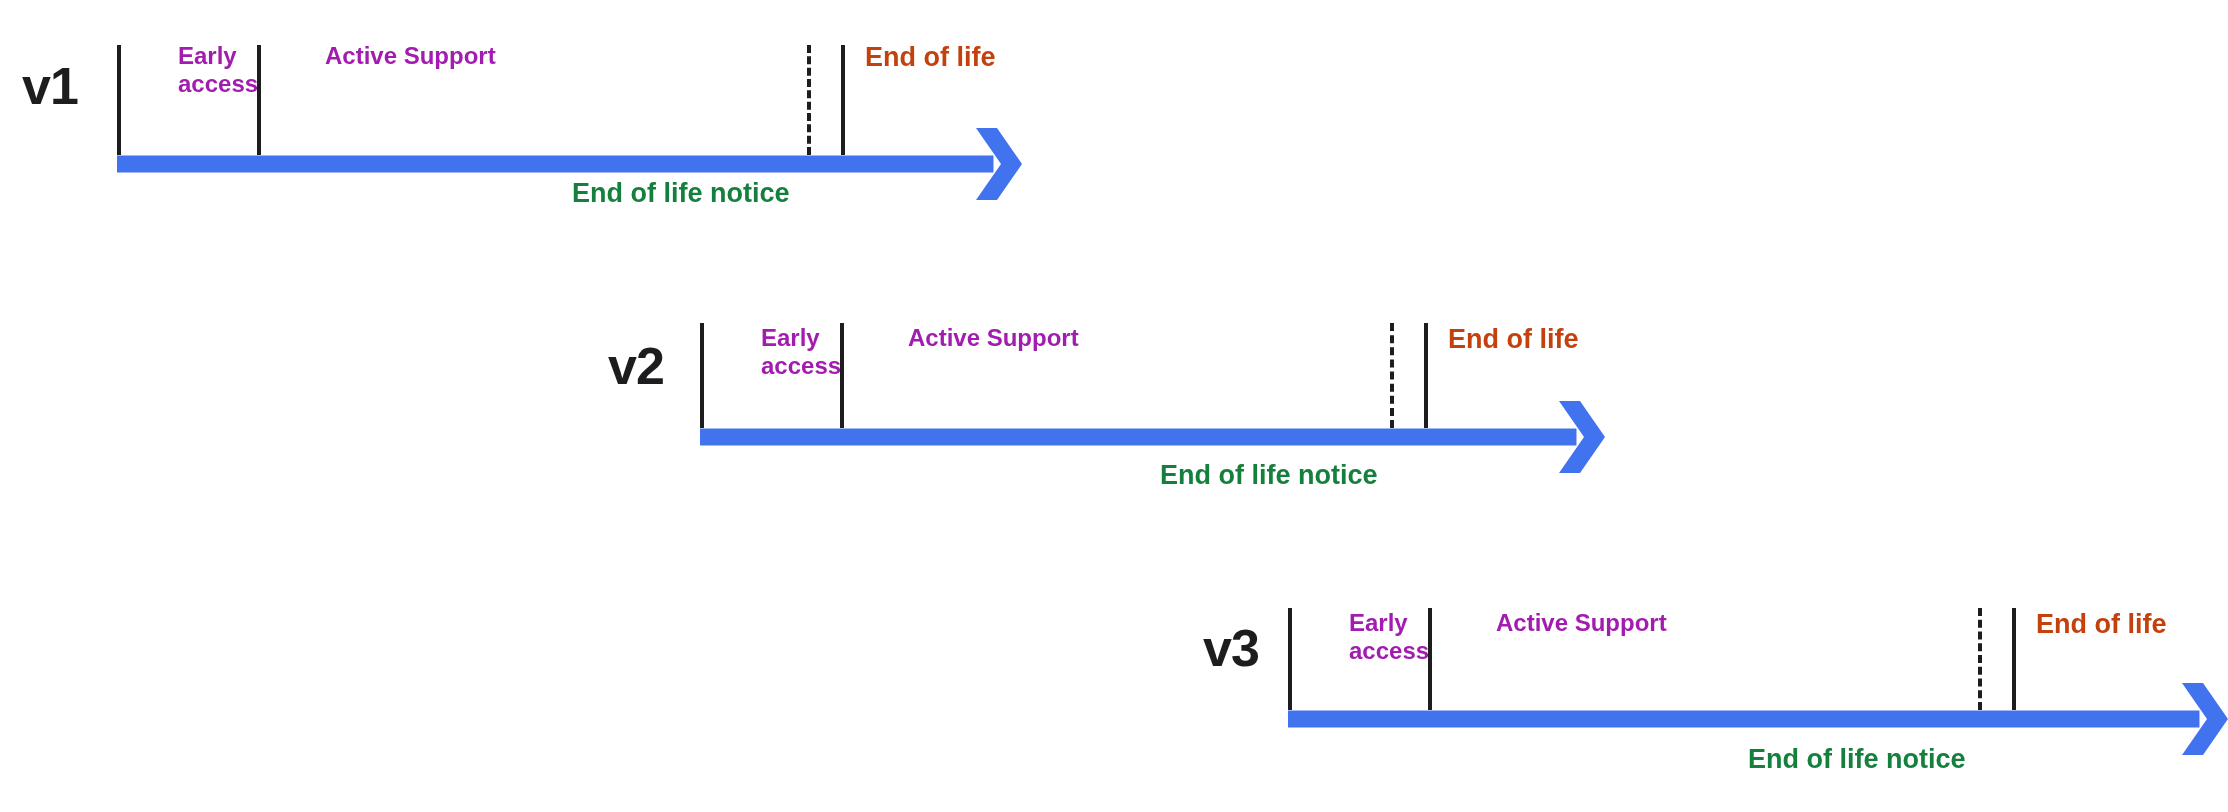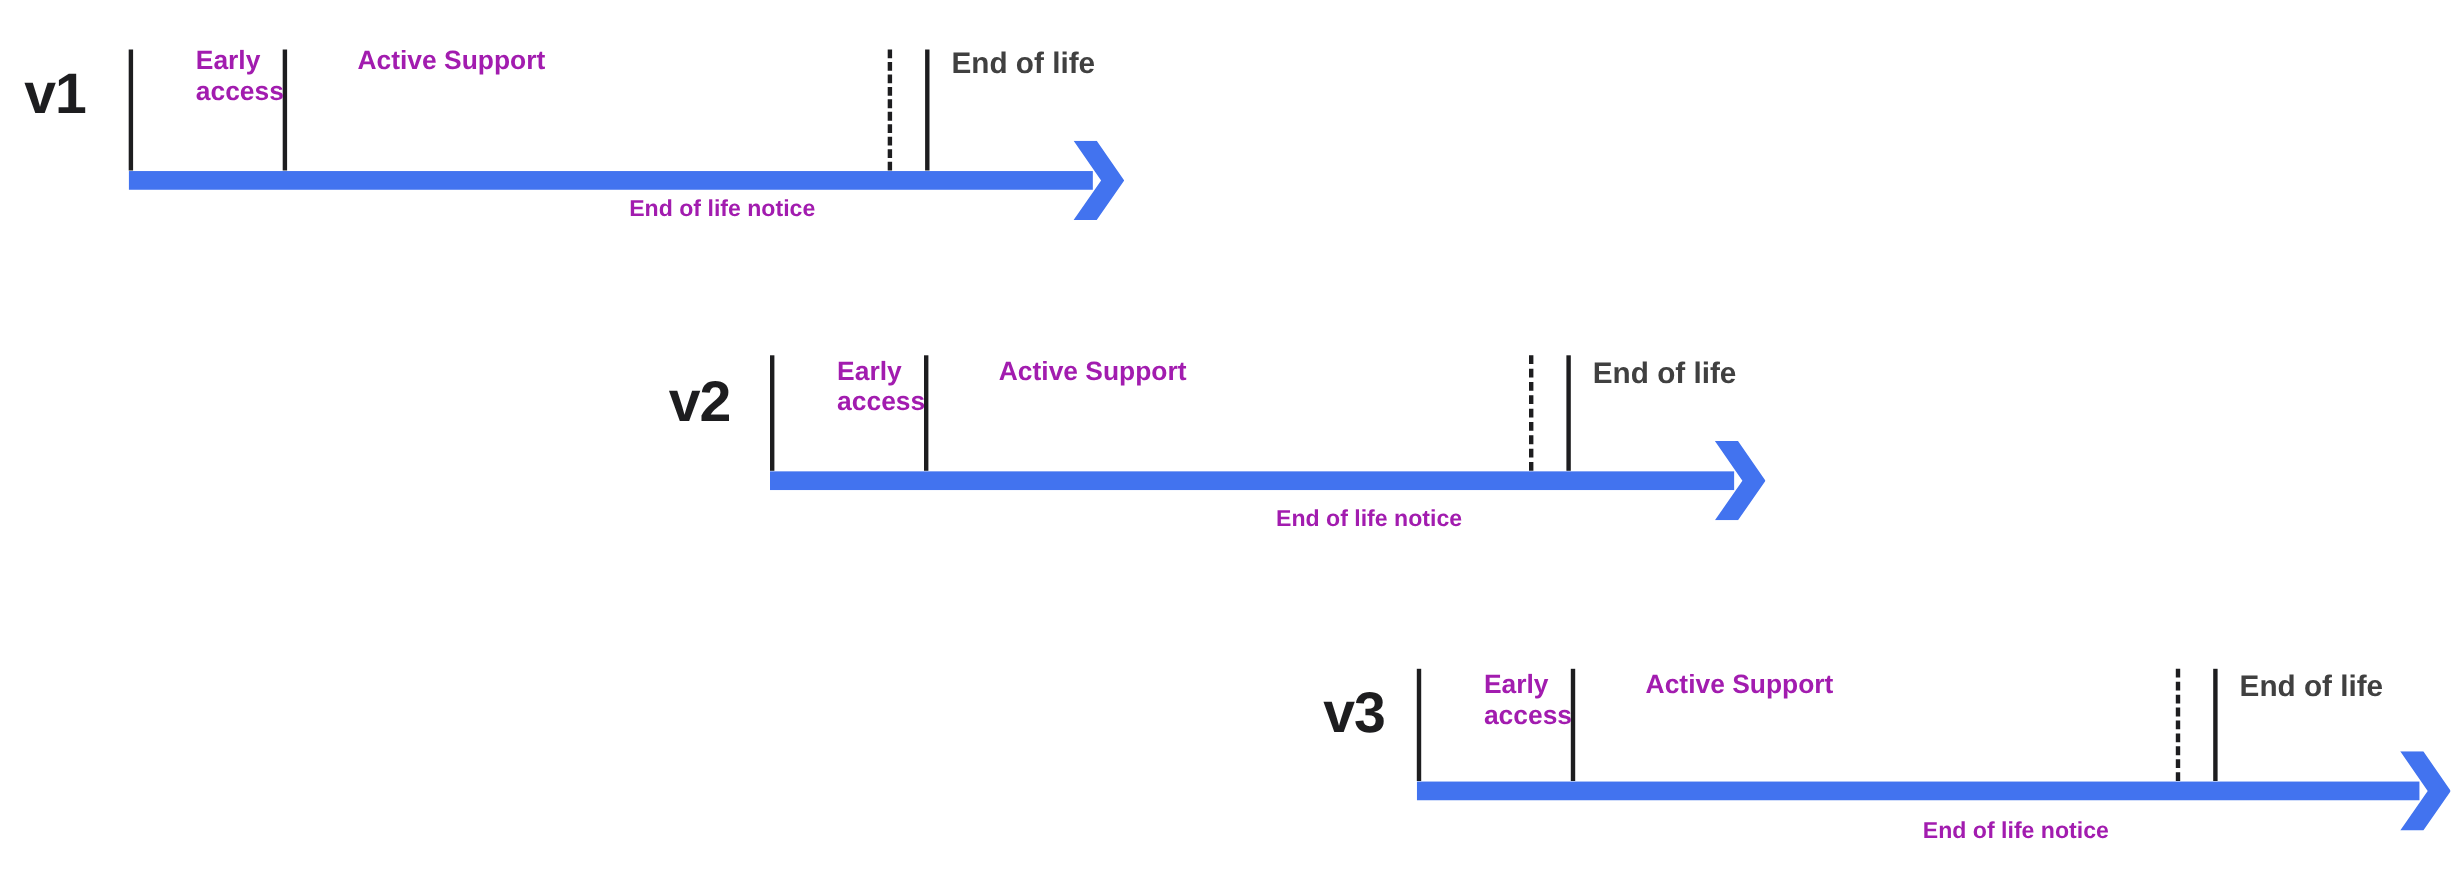--- a/index.html
+++ b/index.html
@@ -46,35 +46,35 @@
     font-weight: 700;
     color: #a21caf;
     line-height: 1.16;
     white-space: pre-line;
     margin-left: 45px;
   }
   .eol-label {
     position: absolute;
     font-size: 27px;
     font-weight: 700;
-    color: #404040;
+    color: #c2410c;
     line-height: 1.16;
     white-space: nowrap;
   }
   .arrow-wrap {
     position: absolute;
   }
   .arrow-svg {
     display: block;
   }
   .notice-label {
     position: absolute;
-    font-size: 21px;
+    font-size: 27px;
     font-weight: 700;
-    color: #a21caf;
+    color: #15803d;
     line-height: 1.16;
     white-space: nowrap;
   }
 </style>
 </head>
 <body>
 
 <div id="stage" style="width: 2228px; height: 812px; background: rgb(255, 255, 255);">
     <div class="timeline" style="left: 0px; top: 0px; width: 1940px; height: 812px;">
       <div class="version-label" style="left: 22px; top: 60px;">v1</div>

